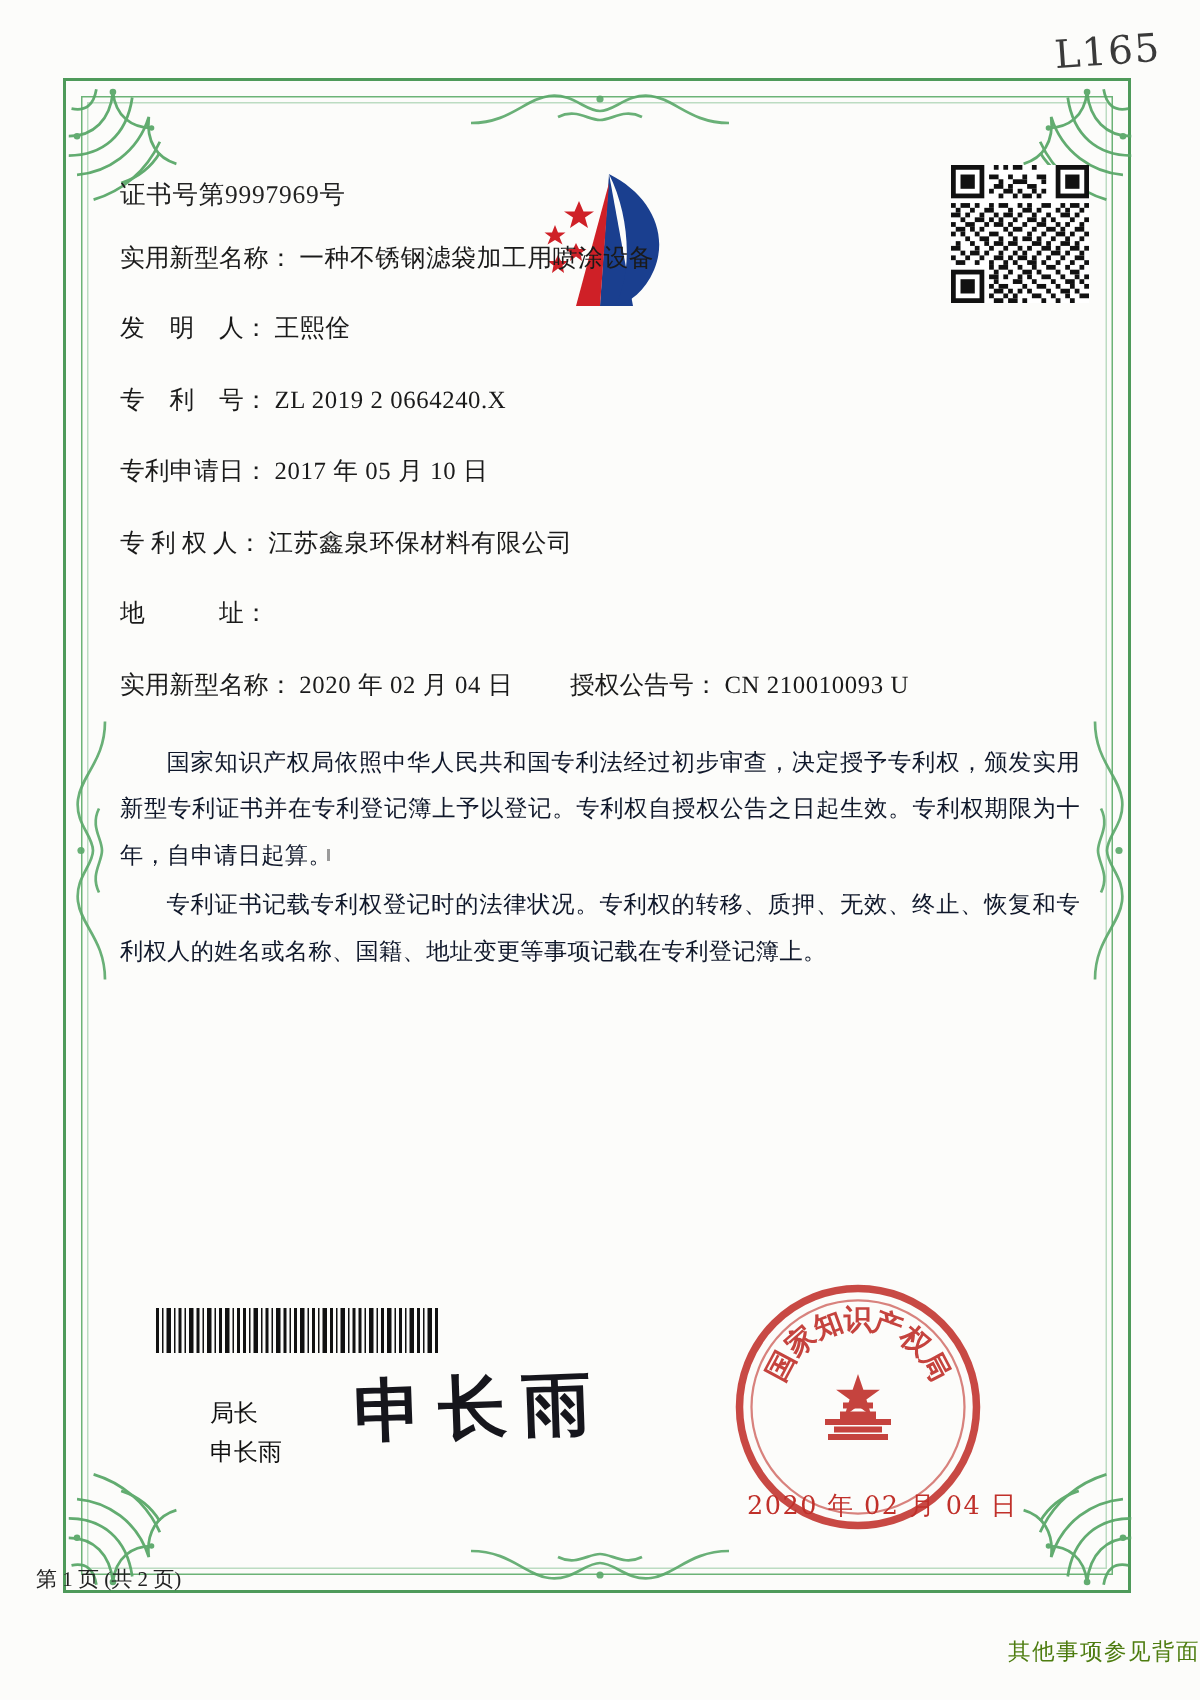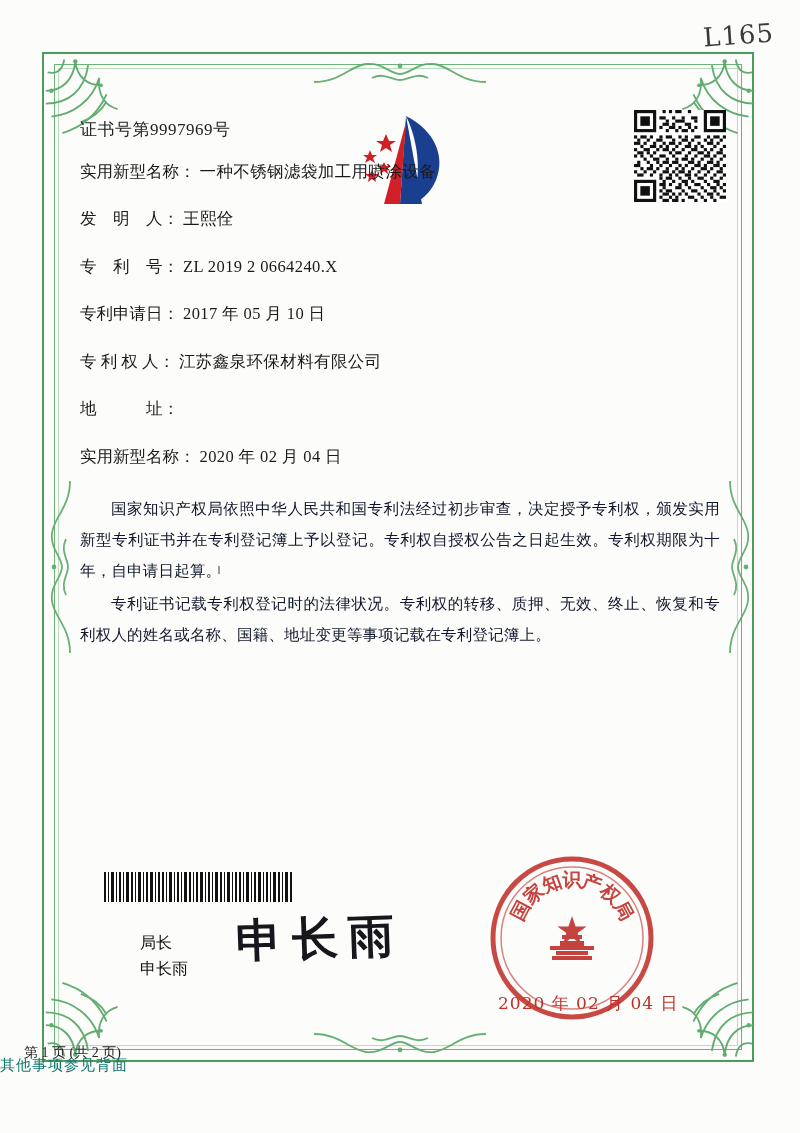--- a/index.html
+++ b/index.html
@@ -214,24 +214,24 @@
     top: 1044px;
     text-align: left;
     font-size: 14px;
     color: #222;
     margin-left: 24px;
   }
   .footer-note {
     position: absolute;
     left: 0;
     right: 0;
-    top: 1056px;
-    text-align: left;
+    top: 1092px;
+    text-align: right;
     font-size: 15px;
-    color: #0f766e;
+    color: #4d7c0f;
     letter-spacing: 1px;
   }
   .dot-artifact {
     position: absolute;
     left: 218px;
     top: 566px;
     width: 2px;
     height: 8px;
     background: #9a9a9a;
   }
@@ -586,20 +586,24 @@
         <span class="field-value">江苏鑫泉环保材料有限公司</span>
       </div>
       <div class="field-row">
         <span class="field-label">地　　　址：</span>
       </div>
       <div class="field-row split">
         <span class="split-left">
           <span class="field-label">实用新型名称：</span>
           <span class="field-value">2020 年 02 月 04 日</span>
         </span>
+        <span class="split-right">
+          <span class="field-label">授权公告号：</span>
+          <span class="field-value">CN 210010093 U</span>
+        </span>
       </div>
     </div>
 
     <div class="paragraphs">
       <p>国家知识产权局依照中华人民共和国专利法经过初步审查，决定授予专利权，颁发实用新型专利证书并在专利登记簿上予以登记。专利权自授权公告之日起生效。专利权期限为十年，自申请日起算。</p>
       <p>专利证书记载专利权登记时的法律状况。专利权的转移、质押、无效、终止、恢复和专利权人的姓名或名称、国籍、地址变更等事项记载在专利登记簿上。</p>
     </div>
   </div>
 
   <div class="dot-artifact"></div>

